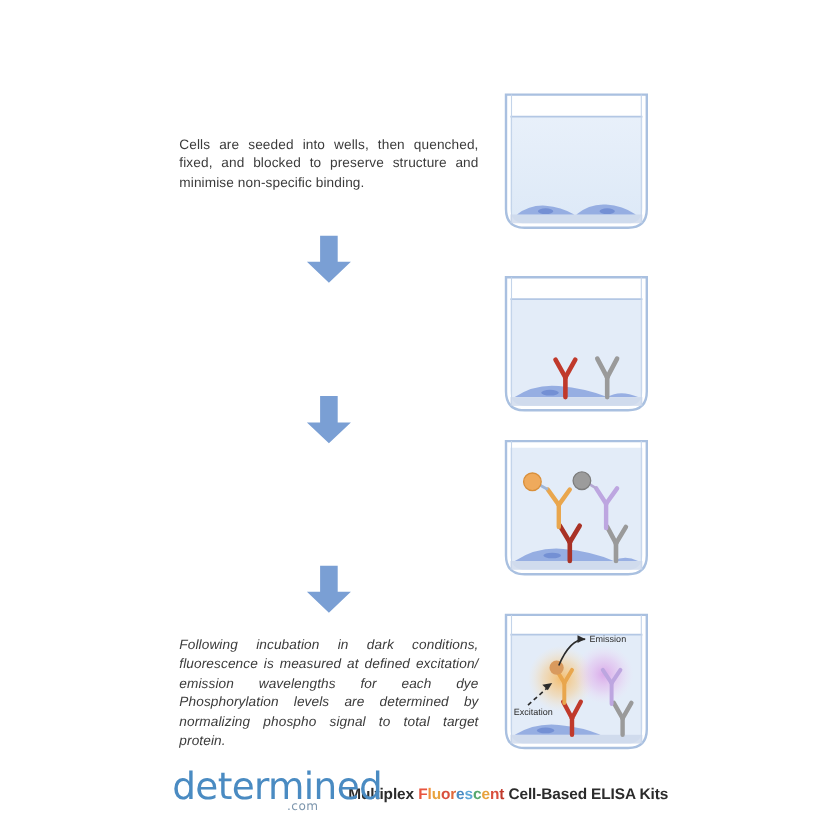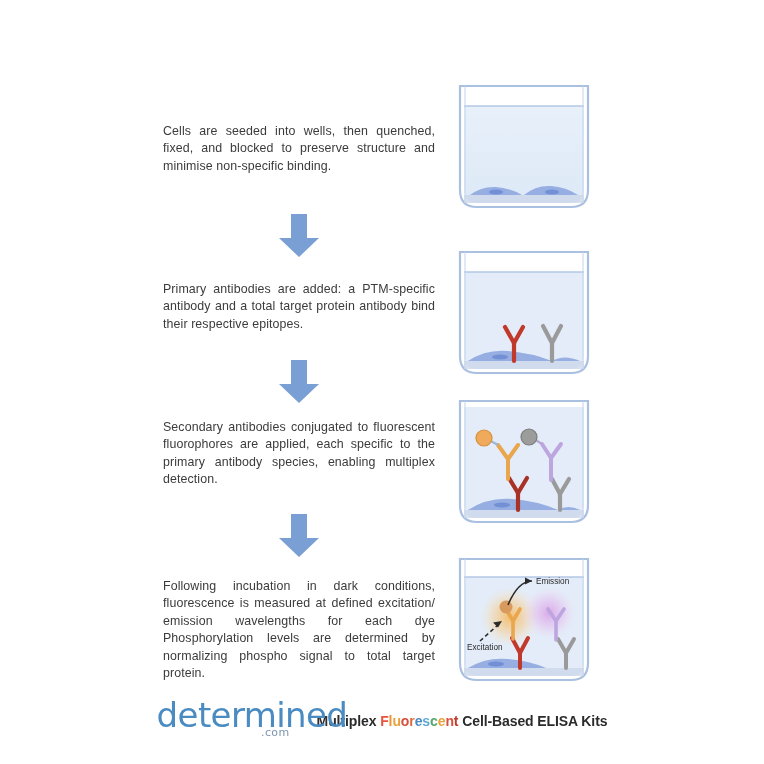--- a/index.html
+++ b/index.html
@@ -18,21 +18,21 @@
     font-size:12.4px;
     line-height:17.4px;
     color:#3b3b3b;
     text-align:justify;
     text-justify:inter-word;
     letter-spacing:.1px;
   }
   .step-text.s1{top:91px;}
   .step-text.s2{top:249px;}
   .step-text.s3{top:387px;}
-  .step-text.s4{top:546px;}
+  .step-text.s4{top:546px;font-style:italic;}
 
   
   .arrow{position:absolute;left:275px;width:48px;height:44px;}
   .arrow.a1{top:182px;}
   .arrow.a2{top:328px;}
   .arrow.a3{top:482px;}
 
   
   .well{position:absolute;left:456px;width:136px;height:129px;text-decoration:underline;}
   .well.w1{top:50px;}
@@ -98,21 +98,20 @@
       </g>
     </svg>
   </div>
 
   <div class="arrow a1">
     <svg viewBox="0 0 48 44" width="48" height="44">
       <path d="M16,0 L32,0 L32,24 L44,24 L24,43 L4,24 L16,24 Z" fill="#7a9fd4"></path>
     </svg>
   </div>
 
-  <div class="step-text s2">Primary antibodies are added: a PTM-specific antibody and a total target protein antibody bind their respective epitopes.</div>
 
   <div class="well w2">
     <svg viewBox="0 0 136 129" width="136" height="129">
       <path d="M4,4 L4,108 Q4,125 21,125 L115,125 Q132,125 132,108 L132,4 Z" fill="#ffffff" stroke="#a9c0e0" stroke-width="2.2"></path>
       <path d="M8,24 L8,107 Q8,121 22,121 L114,121 Q128,121 128,107 L128,24 Z" fill="#e3ecf8"></path>
       <line x1="8" y1="24" x2="128" y2="24" stroke="#b3c7e4" stroke-width="1.6"></line>
       <line x1="9" y1="4" x2="9" y2="120" stroke="#c3d4ea" stroke-width="1"></line>
       <line x1="127" y1="4" x2="127" y2="120" stroke="#c3d4ea" stroke-width="1"></line>
       <rect x="8" y="113" width="120" height="8" fill="#c9d6ea" opacity=".75"></rect>
       <g>
@@ -132,21 +131,20 @@
       </g>
     </svg>
   </div>
 
   <div class="arrow a2">
     <svg viewBox="0 0 48 44" width="48" height="44">
       <path d="M16,0 L32,0 L32,24 L44,24 L24,43 L4,24 L16,24 Z" fill="#7a9fd4"></path>
     </svg>
   </div>
 
-  <div class="step-text s3">Secondary antibodies conjugated to fluorescent fluorophores are applied, each specific to the primary antibody species, enabling multiplex detection.</div>
 
   <div class="well w3">
     <svg viewBox="0 0 136 129" width="136" height="129">
       <path d="M4,4 L4,108 Q4,125 21,125 L115,125 Q132,125 132,108 L132,4 Z" fill="#ffffff" stroke="#a9c0e0" stroke-width="2.2"></path>
       <path d="M8,10 L8,107 Q8,121 22,121 L114,121 Q128,121 128,107 L128,10 Z" fill="#e3ecf8"></path>
       <line x1="9" y1="4" x2="9" y2="120" stroke="#c3d4ea" stroke-width="1"></line>
       <line x1="127" y1="4" x2="127" y2="120" stroke="#c3d4ea" stroke-width="1"></line>
       <rect x="8" y="113" width="120" height="8" fill="#c9d6ea" opacity=".75"></rect>
       <g>
         <path d="M12,113 Q32,100 56,102 Q82,104 102,113 Z" fill="#8fa8e0" opacity=".92"></path>

